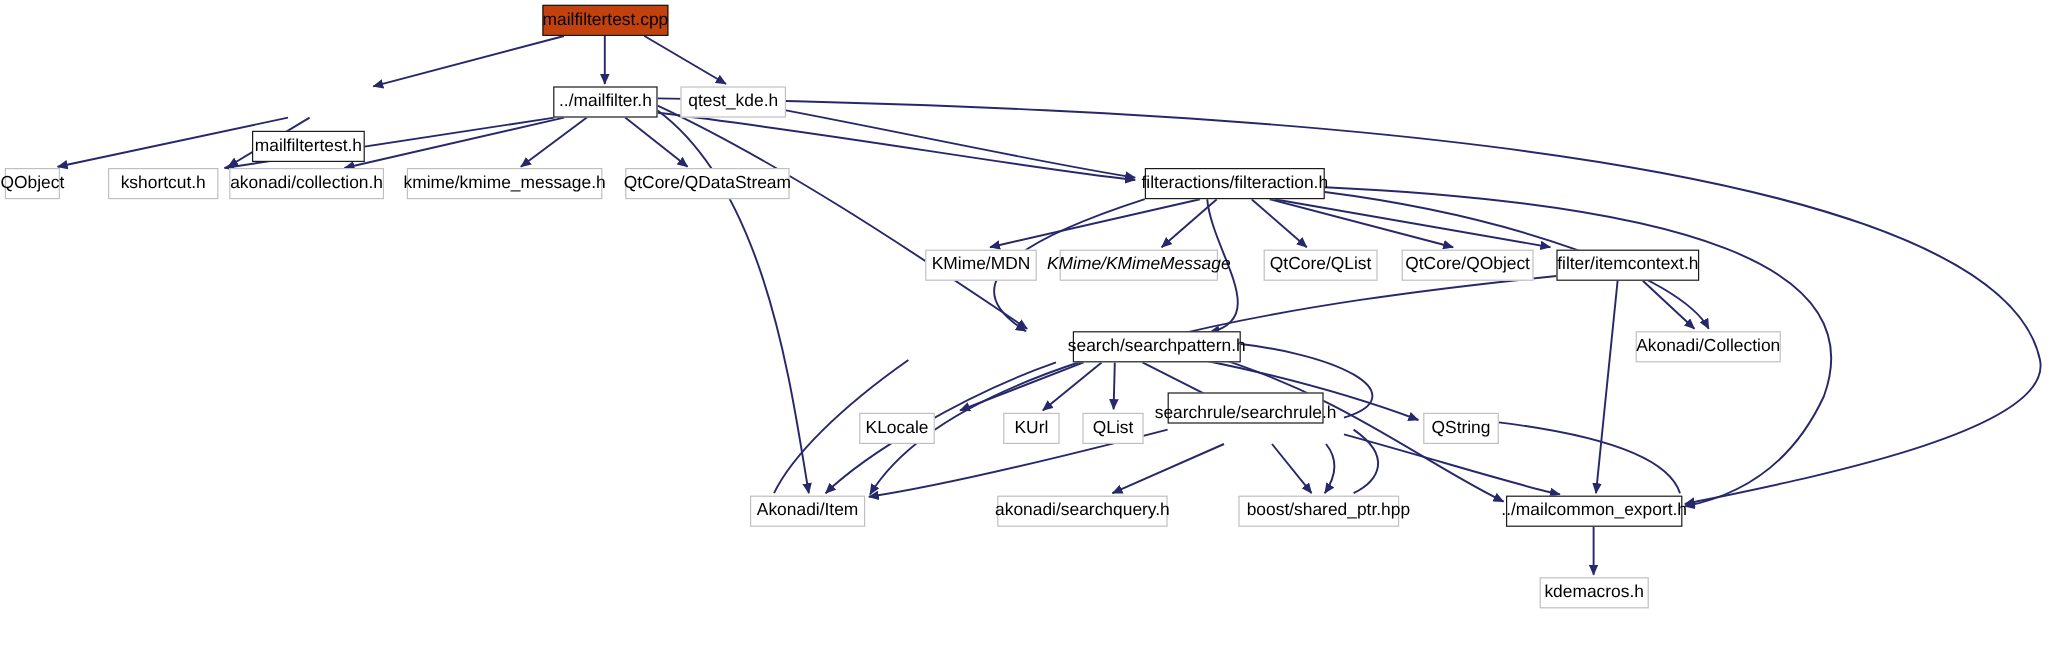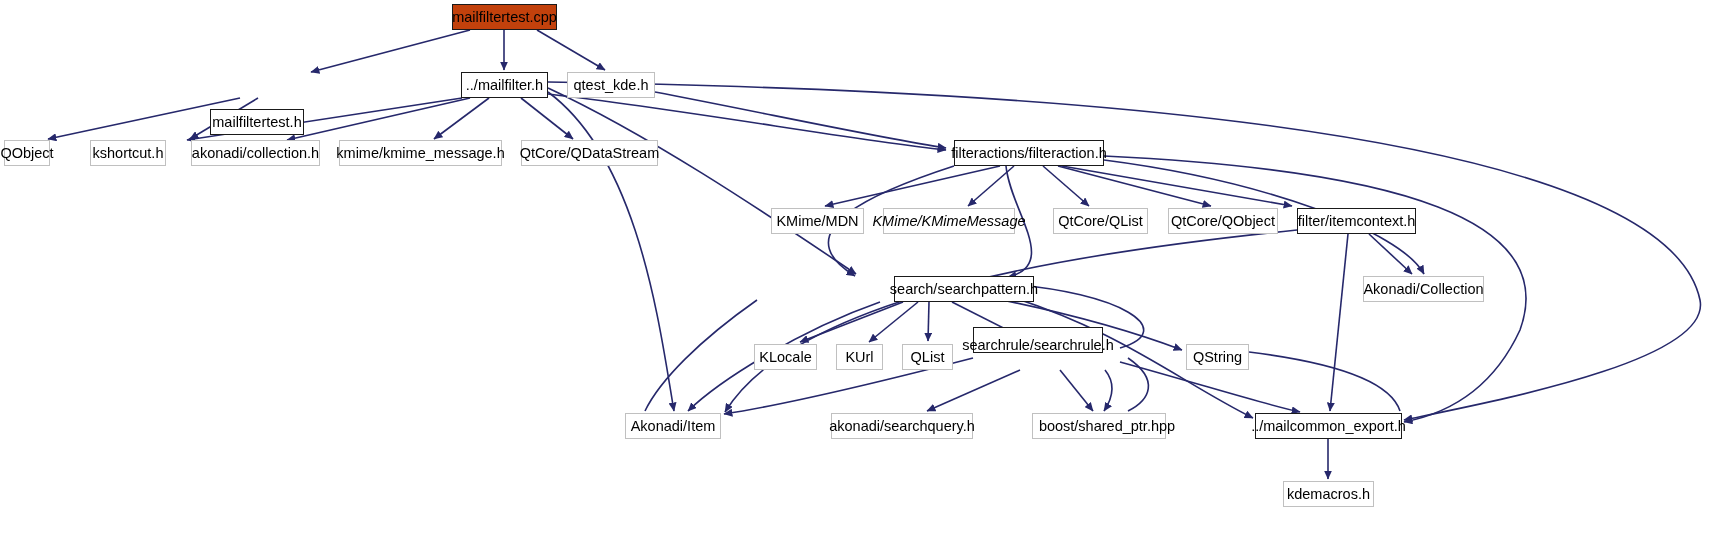--- a/index.html
+++ b/index.html
@@ -150,21 +150,21 @@
       </div>
       <div class="node strong" style="left: 461px; top: 72px; width: 87px;">
         <span class="node-label">../mailfilter.h</span>
       </div>
       <div class="node" style="left: 567px; top: 72px; width: 88px;">
         <span class="node-label">qtest_kde.h</span>
       </div>
       <div class="node" style="left: 4px; top: 140px; width: 46px;">
         <span class="node-label">QObject</span>
       </div>
-      <div class="node" style="left: 90px; top: 140px; width: 76px;">
+      <div class="node" style="left: 90px; top: 140px; width: 92px;">
         <span class="node-label">kshortcut.h</span>
       </div>
       <div class="node" style="left: 191px; top: 140px; width: 129px;">
         <span class="node-label">akonadi/collection.h</span>
       </div>
       <div class="node" style="left: 339px; top: 140px; width: 163px;">
         <span class="node-label">kmime/kmime_message.h</span>
       </div>
       <div class="node" style="left: 521px; top: 140px; width: 137px;">
         <span class="node-label">QtCore/QDataStream</span>
@@ -186,21 +186,21 @@
       </div>
       <div class="node strong" style="left: 1297px; top: 208px; width: 119px;">
         <span class="node-label">filter/itemcontext.h</span>
       </div>
       <div class="node" style="left: 1363px; top: 276px; width: 121px;">
         <span class="node-label">Akonadi/Collection</span>
       </div>
       <div class="node strong" style="left: 862px; top: 276px; width: 140px; margin-left: 32px;">
         <span class="node-label">search/searchpattern.h</span>
       </div>
-      <div class="node" style="left: 754px; top: 344px; width: 63px;">
+      <div class="node" style="left: 716px; top: 344px; width: 63px;">
         <span class="node-label">KLocale</span>
       </div>
       <div class="node" style="left: 836px; top: 344px; width: 47px;">
         <span class="node-label">KUrl</span>
       </div>
       <div class="node" style="left: 902px; top: 344px; width: 51px;">
         <span class="node-label">QList</span>
       </div>
       <div class="node strong" style="left: 973px; top: 327px; width: 130px; align-items: flex-end;">
         <span class="node-label">searchrule/searchrule.h</span>

